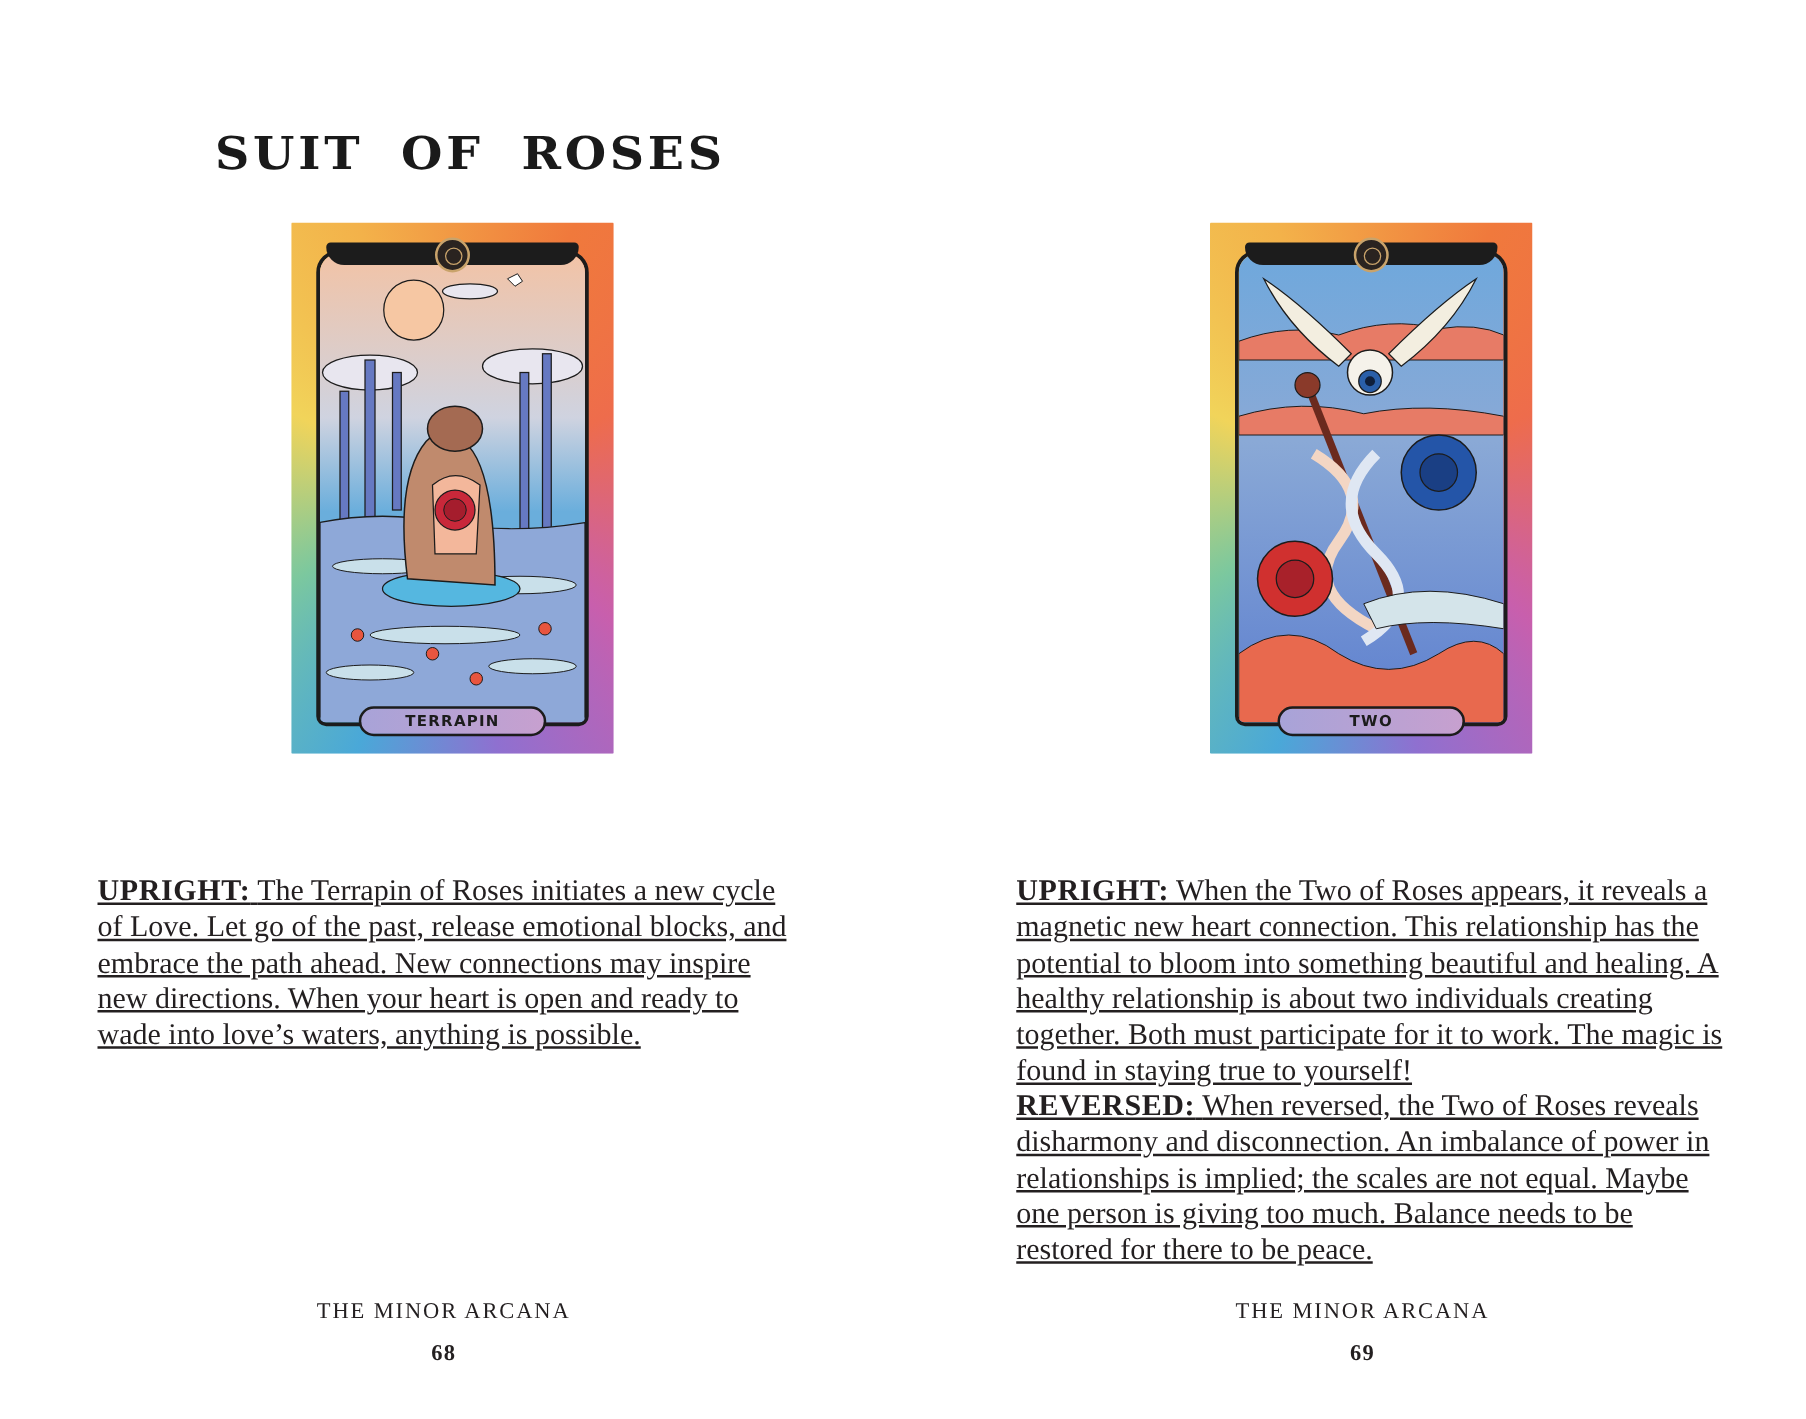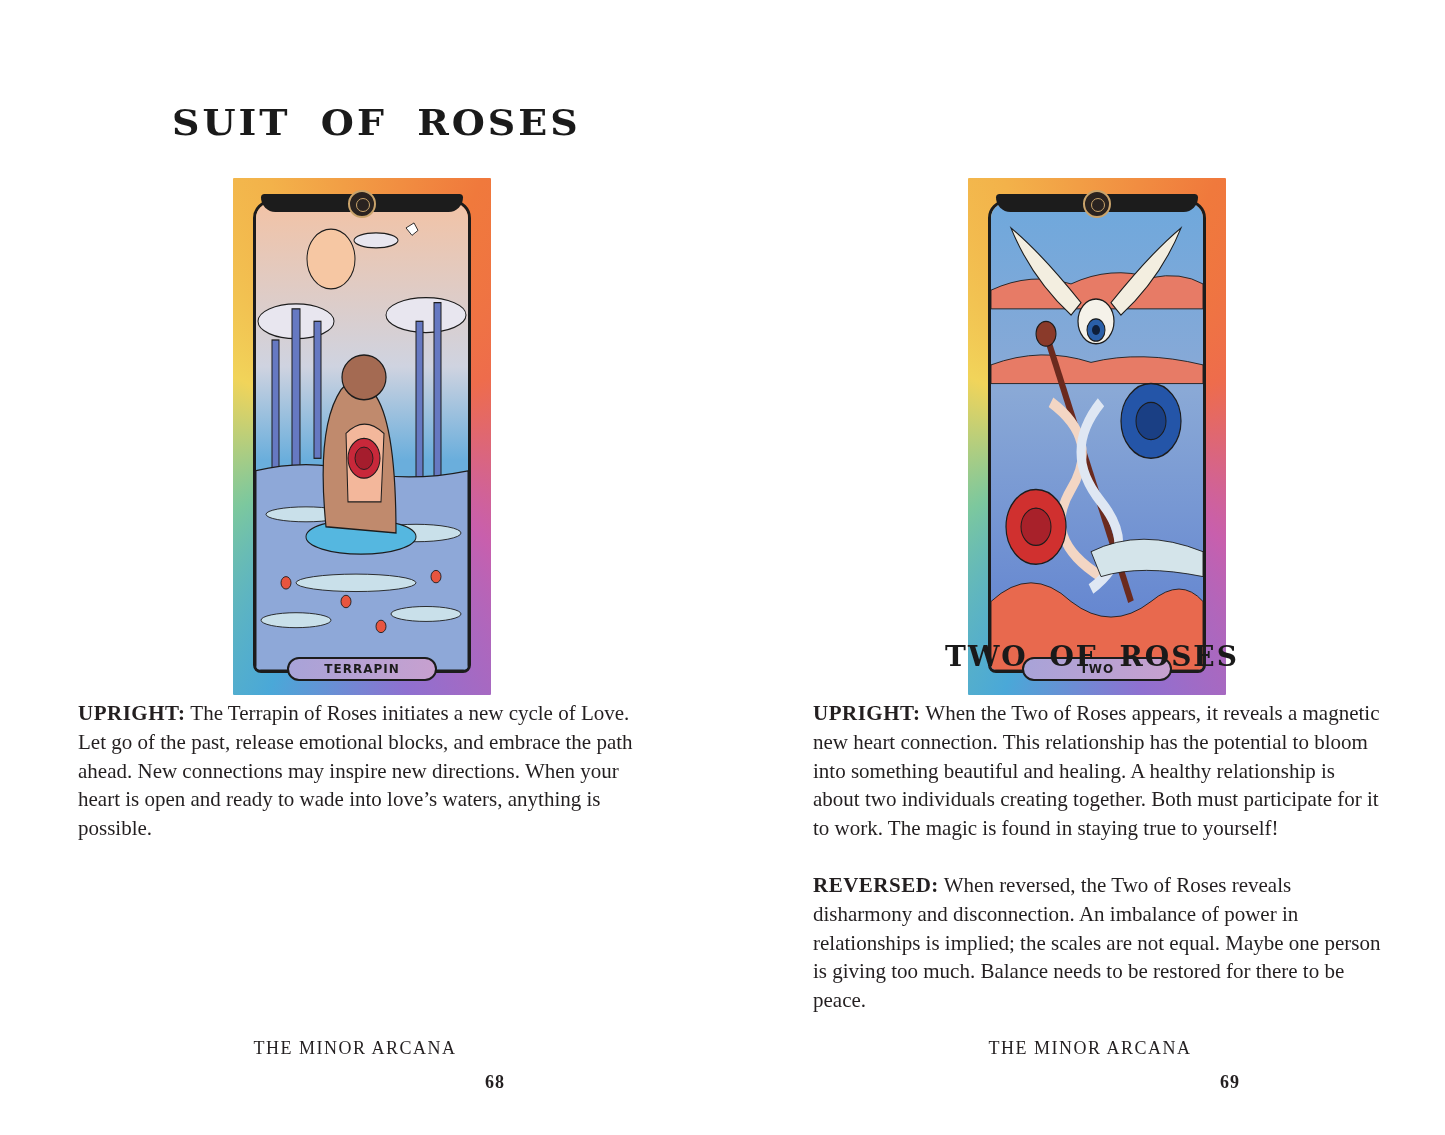--- a/index.html
+++ b/index.html
@@ -11,21 +11,21 @@
   .page.right { left: 722px; }
 
   .suit-title {
     position: absolute; left: 172px; top: 100px;
     font-family: "DejaVu Serif", serif; font-weight: bold;
     font-size: 38px; letter-spacing: 3px; word-spacing: 14px; color: #1a1a1a;
     transform: scaleY(0.95);
   }
 
   .card {
-    position: absolute; top: 178px; width: 258px; height: 517px;
+    position: absolute; top: 178px; width: 258px; height: 425px;
     border-radius: 1px; overflow: hidden;
   }
   .page.left .card { left: 233px; }
   .page.right .card { left: 246px; text-align: right; }
 
   .card-bg { position: absolute; inset: 0; }
   .card-frame {
     position: absolute; left: 20px; top: 22px; right: 20px; bottom: 22px;
     border: 3px solid #1c1c1c; border-radius: 18px 18px 8px 8px;
     overflow: hidden;
@@ -56,36 +56,36 @@
     position: absolute; top: 640px;
     font-family: "DejaVu Serif", serif; font-weight: bold;
     font-size: 28px; letter-spacing: 2px; word-spacing: 10px; color: #1a1a1a;
     text-align: center; width: 460px;
   }
   .page.left .card-title { left: 126px; }
   .page.right .card-title { left: 140px; }
 
   .body-text {
     position: absolute; width: 560px;
-    font-family: "Liberation Serif", serif; font-size: 21px; line-height: 28.8px; color: #231f20;
+    font-family: "Liberation Serif", serif; font-size: 24px; line-height: 28.8px; color: #231f20; text-decoration: underline;
   }
   .page.left .body-text { left: 78px; }
   .page.right .body-text { left: 91px; width: 570px; }
   .upright { top: 699px; }
   .reversed { top: 871px; }
   .lead { font-weight: bold; letter-spacing: 0.5px; }
 
   .footer-title {
     position: absolute; top: 1038px; width: 300px; text-align: center;
     font-family: Liberation Serif, serif; font-size: 18px; letter-spacing: 1.5px; color: #231f20;
   }
   .page.left .footer-title { left: 205px; }
   .page.right .footer-title { left: 218px; }
   .page-number {
-    position: absolute; top: 1072px; width: 300px; text-align: right;
+    position: absolute; top: 1072px; width: 300px; text-align: center;
     font-family: "Liberation Serif", serif; font-size: 18px; font-weight: bold; letter-spacing: 1px; color: #231f20;
   }
   .page.left .page-number { left: 205px; }
   .page.right .page-number { left: 218px; }
 </style>
 </head>
 <body>
 
 <div class="page left">
   <h1 class="suit-title">SUIT OF ROSES</h1>
@@ -194,21 +194,20 @@
         <g fill="#d4e4ea" stroke="#1c1c1c" stroke-width="0.8">
           <path d="M100 280 Q150 260 212 280 L212 300 Q150 290 110 300 Z"></path>
         </g>
       </svg>
     </div>
     <div class="card-top-bar"></div>
     <div class="rose-emblem"></div>
     <div class="card-label">TWO</div>
   </div>
 
-  <h2 class="card-title">TWO OF ROSES</h2>
 
   <p class="body-text upright">
     <span class="lead">UPRIGHT:</span>
     <span>When the Two of Roses appears, it reveals a magnetic new heart connection. This relationship has the potential to bloom into something beautiful and healing. A healthy relationship is about two individuals creating together. Both must participate for it to work. The magic is found in staying true to yourself!</span>
   </p>
   <p class="body-text reversed">
     <span class="lead">REVERSED:</span>
     <span>When reversed, the Two of Roses reveals disharmony and disconnection. An imbalance of power in relationships is implied; the scales are not equal. Maybe one person is giving too much. Balance needs to be restored for there to be peace.</span>
   </p>
 

